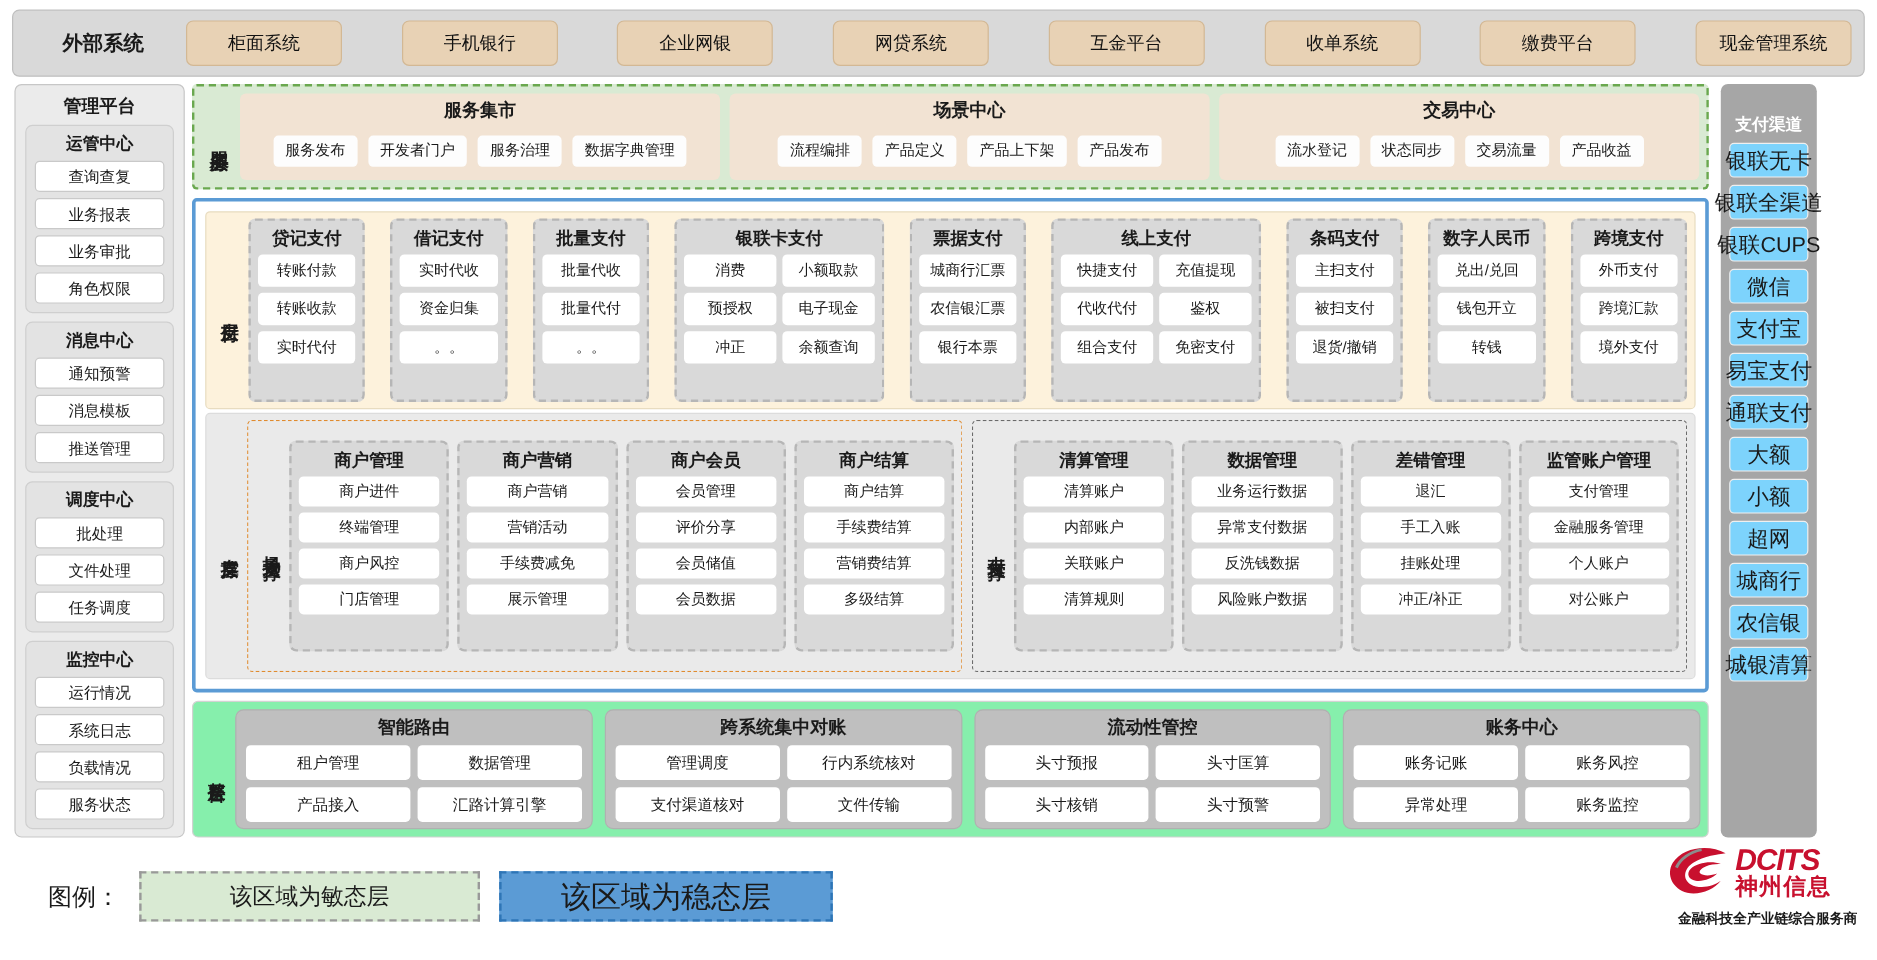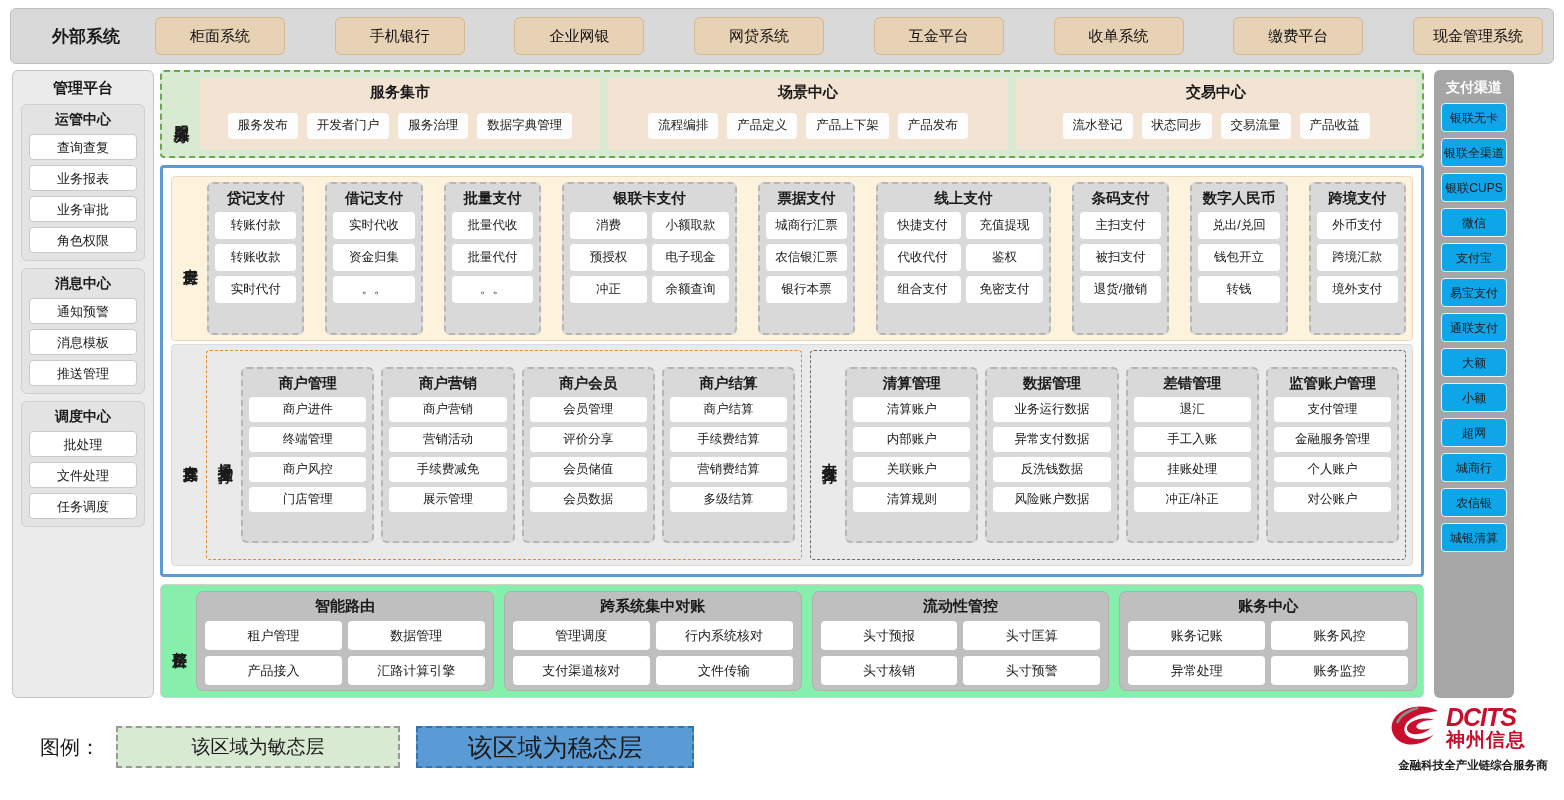--- a/index.html
+++ b/index.html
@@ -56,24 +56,24 @@
     background:#e3e3e3;border:1px solid #cfcfcf;border-radius:6px;
     padding:4px 7px 7px;margin-bottom:7px;
   }
   .mgroup .gname{font-size:14px;font-weight:bold;text-align:center;margin:2px 0 5px;}
   .mgroup .chip{height:26px;margin-bottom:5px;font-size:13px;}
   .mgroup .chip:last-child{margin-bottom:0;}
 
   
   #channels{
     position:absolute;left:1434px;top:70px;width:80px;height:628px;
-    background:#a6a6a6;border-radius:6px;box-sizing:border-box;padding:6px 7px;
+    background:#a6a6a6;border-radius:6px;box-sizing:border-box;padding:22px 7px;
   }
   #channels .ctitle{font-size:14px;font-weight:bold;color:#ffffff;text-align:center;margin:3px 0 6px;}
-  #channels .chip{background:#0ea5e9;border:1px solid #efefef;height:29px;margin-bottom:6px;font-size:12px;}
+  #channels .chip{background:#7dd3fc;border:1px solid #efefef;height:29px;margin-bottom:6px;font-size:18px;}
 
   
   #service-layer{
     position:absolute;left:160px;top:70px;width:1264px;height:88px;
     background:#d9ead3;border:2px dashed #6aa84f;border-radius:4px;
     box-sizing:border-box;display:flex;align-items:stretch;padding:6px;
   }
   .vlabel{
     writing-mode:vertical-rl;text-orientation:upright;
     font-weight:bold;display:flex;align-items:center;justify-content:center;
@@ -215,20 +215,27 @@
         <div class="gname">消息中心</div>
         <div class="chip">通知预警</div>
         <div class="chip">消息模板</div>
         <div class="chip">推送管理</div>
       </div>
       <div class="mgroup">
         <div class="gname">调度中心</div>
         <div class="chip">批处理</div>
         <div class="chip">文件处理</div>
         <div class="chip">任务调度</div>
+      </div>
+      <div class="mgroup">
+        <div class="gname">监控中心</div>
+        <div class="chip">运行情况</div>
+        <div class="chip">系统日志</div>
+        <div class="chip">负载情况</div>
+        <div class="chip">服务状态</div>
       </div>
     </div>
 </div>
 
 <div id="channels">
   <div class="ctitle">支付渠道</div>
   <div id="channel-items">
       <div class="chip">银联无卡</div>
       <div class="chip">银联全渠道</div>
       <div class="chip">银联CUPS</div>

